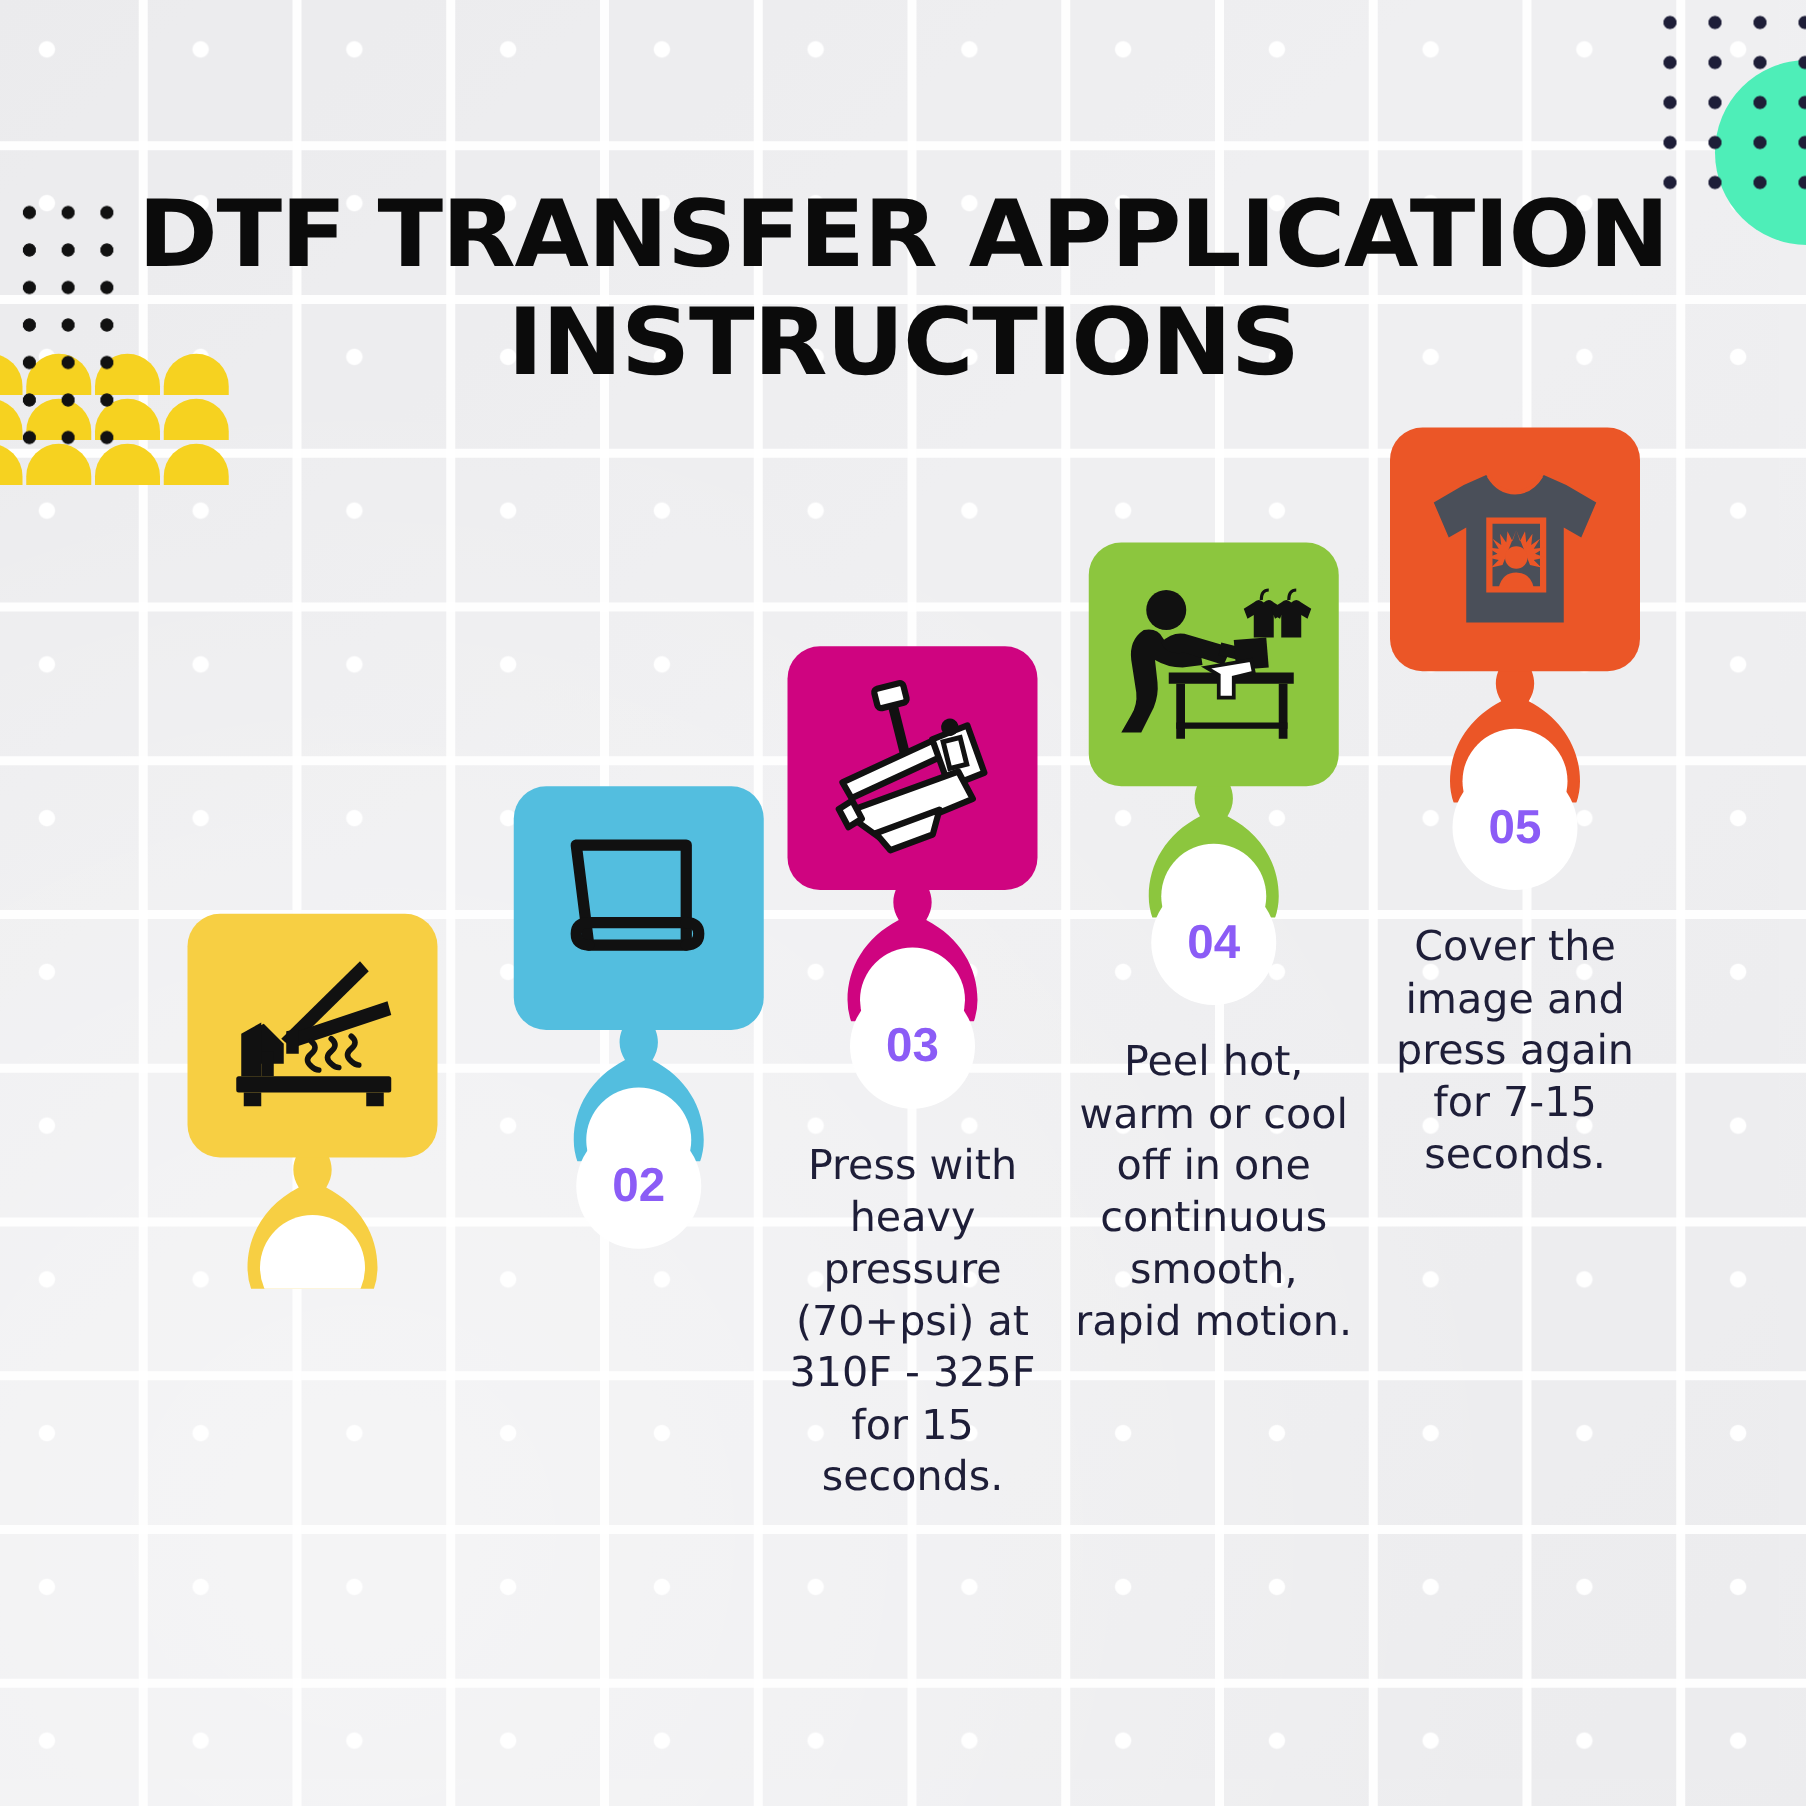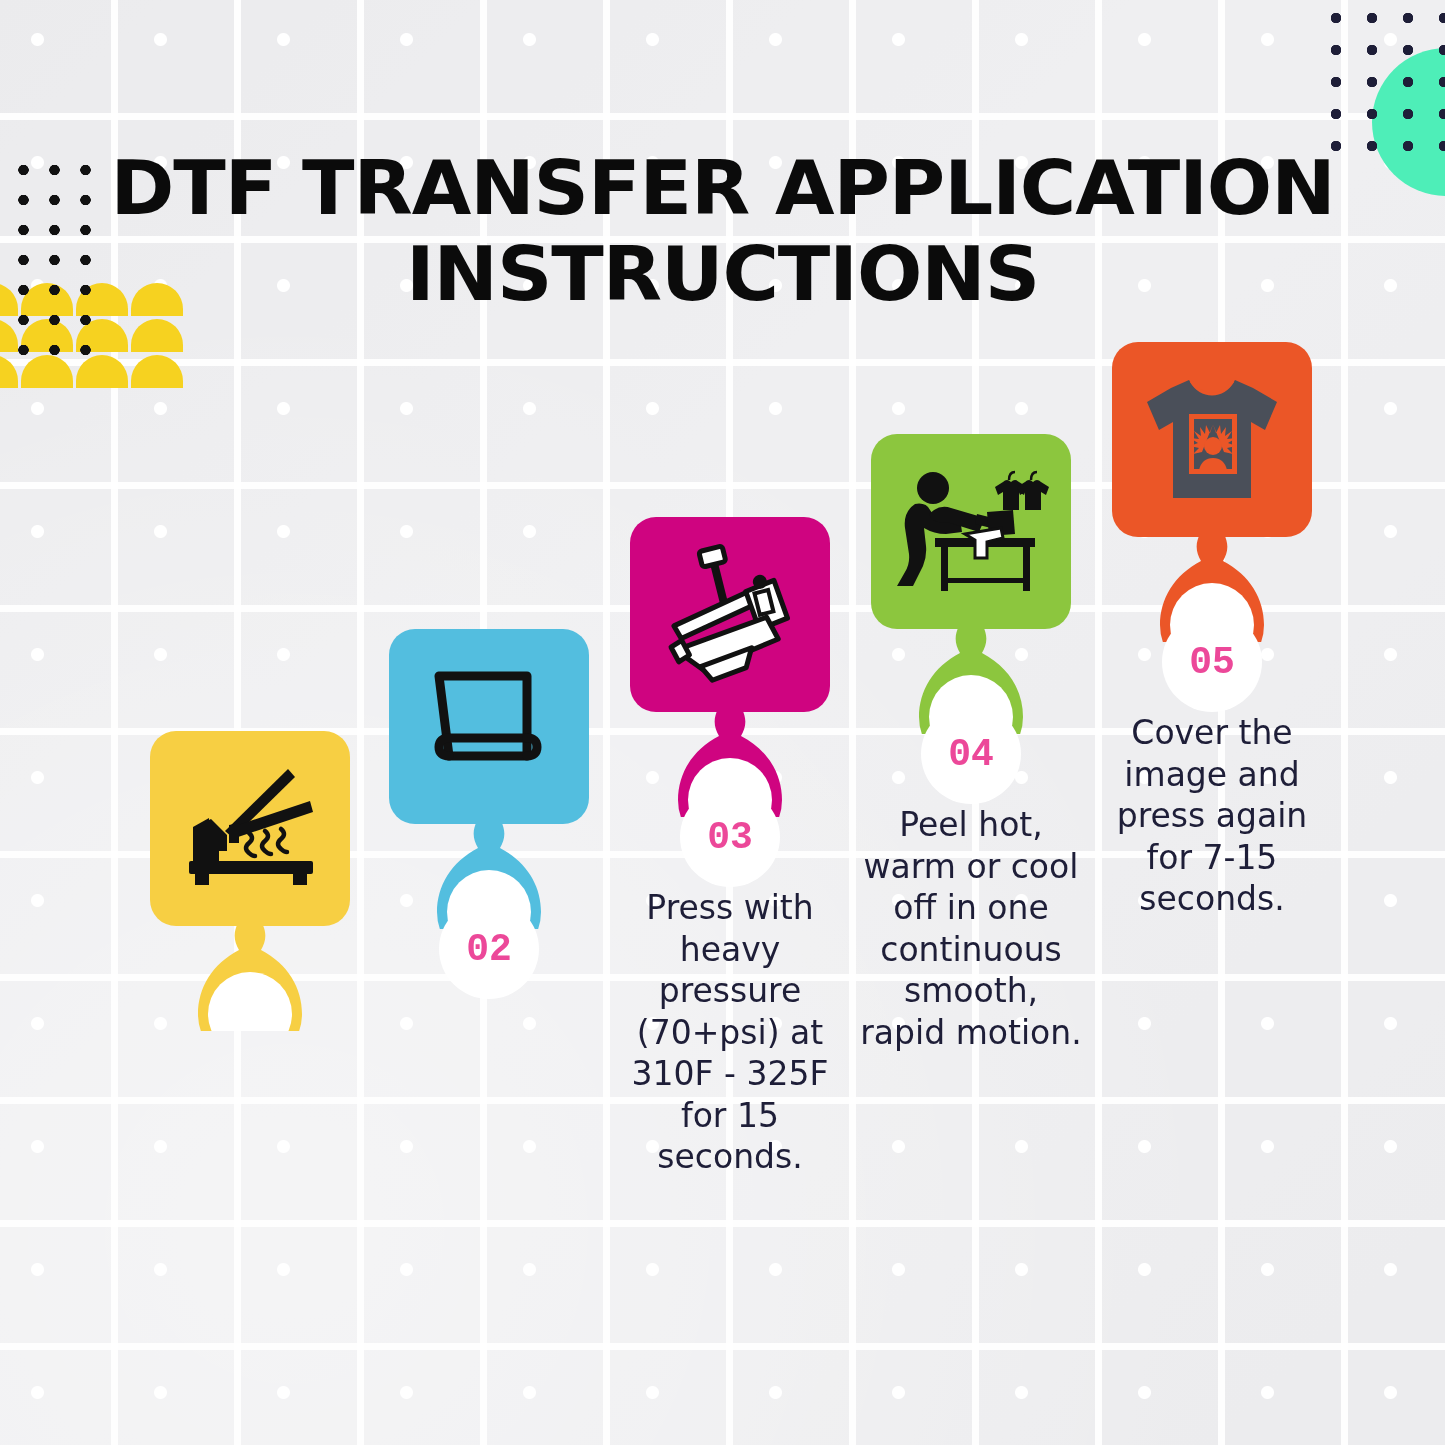--- a/index.html
+++ b/index.html
@@ -110,28 +110,29 @@
     display:flex;
     justify-content:center;
   }
   .bubble {
     width:100px; height:100px;
     border-radius:50%;
     background:#ffffff;
     display:flex;
     align-items:center;
     justify-content:center;
-    font-family:Liberation Mono, monospace;
+    font-family:Liberation Sans, sans-serif;
     font-weight:700;
     font-size:38px;
-    color:#ec4899;
+    color:#8b5cf6;
     letter-spacing:0px;
   }
 
   .caption {
+    margin-top:24px;
     text-align:center;
     color:#1e1e38;
     font-family:"DejaVu Sans", sans-serif;
     font-weight:400;
     font-size:33px;
     line-height:1.26;
     padding:0 4px;
     white-space:pre-line;
   }
 
@@ -211,21 +212,21 @@
             <path d="M106 64 q6 5 0 10 q-6 5 0 10 q3 3 6 3" stroke="#111" stroke-width="4.5" fill="none" stroke-linecap="round"></path>
           </g>
         </svg>
       </div>
 
       <div class="neck"></div>
 
 
     </div>
 
-    <div class="step" style="left:373px; top:629px;">
+    <div class="step" style="left:395px; top:629px;">
       <svg class="connector-svg" width="232" height="300" viewBox="0 0 232 300">
         <path d="M116 180
                  C 98 200, 98 212, 105 224
                  C 78 238, 64 262, 64 288
                  A 52 52 0 1 0 168 288
                  C 168 262, 154 238, 127 224
                  C 134 212, 134 200, 116 180 Z" fill="#53bedf" transform="translate(0,-5)"></path>
         <circle cx="116" cy="283" r="42" fill="#ffffff"></circle>
       </svg>
 

